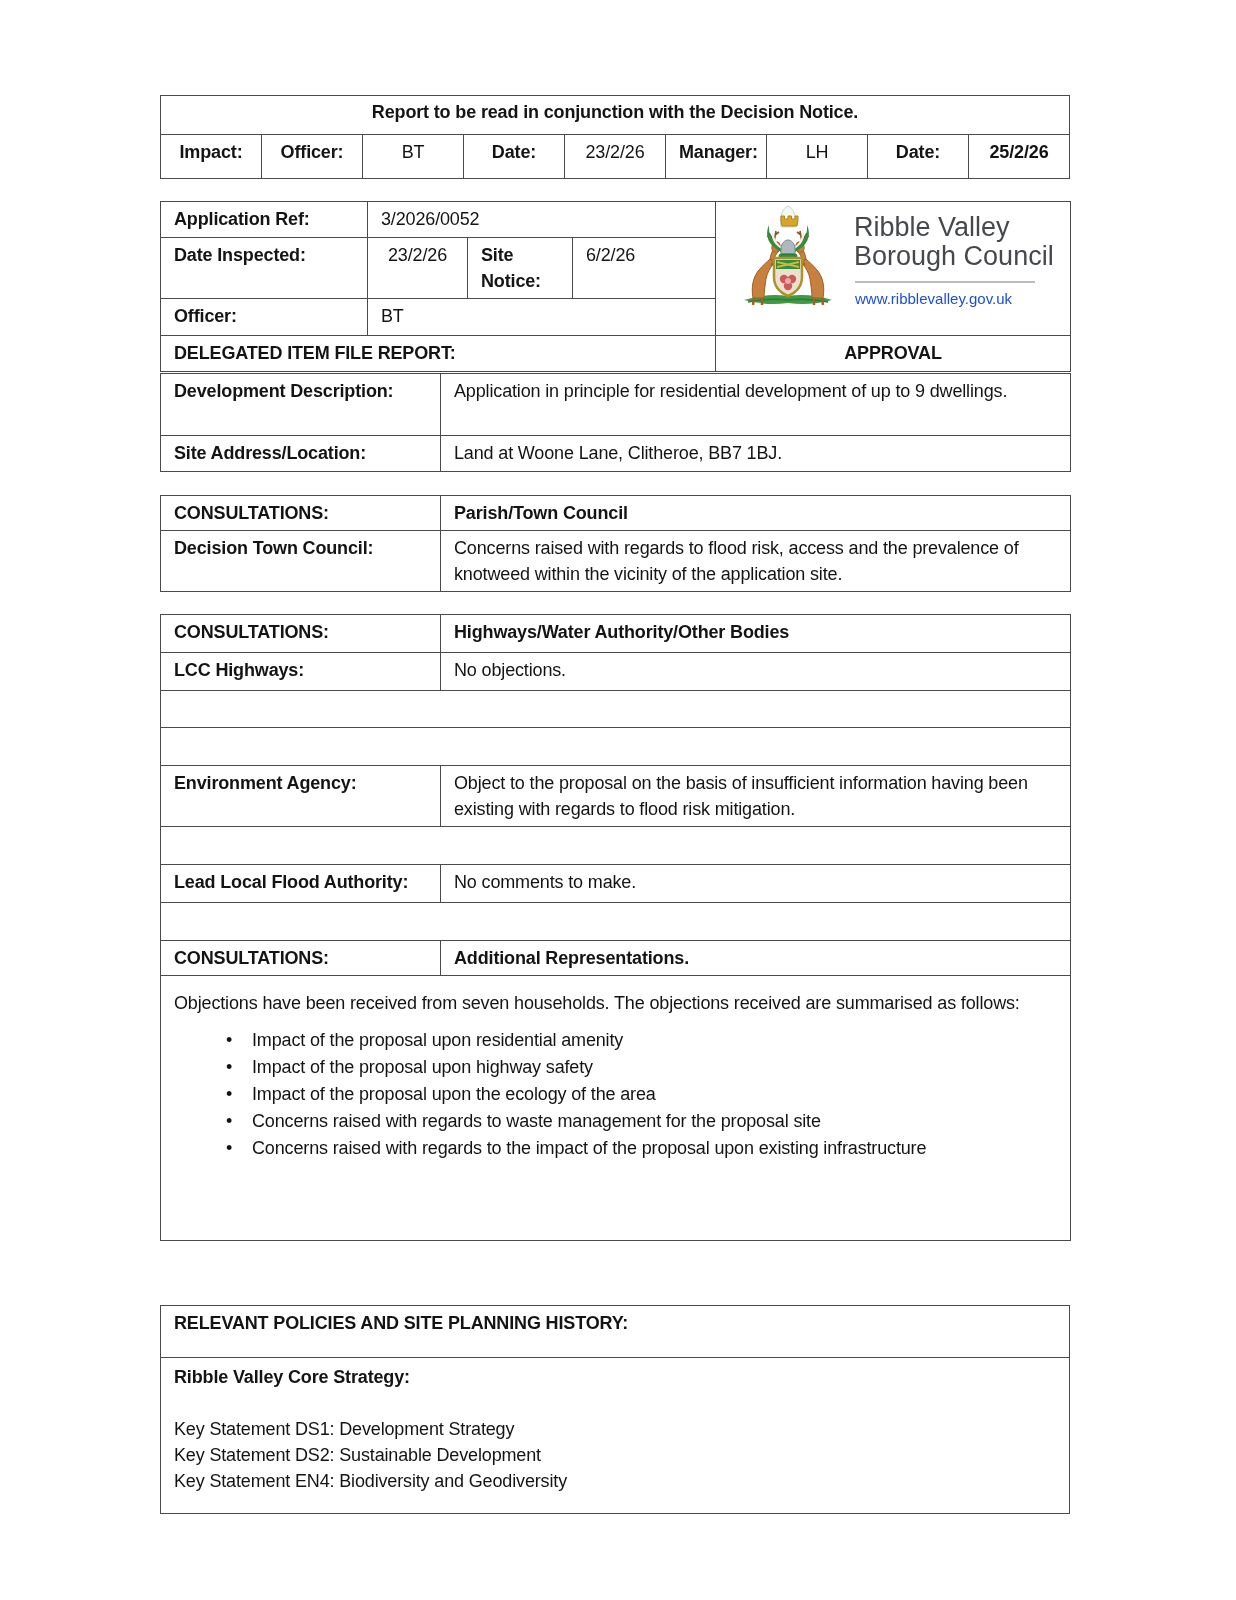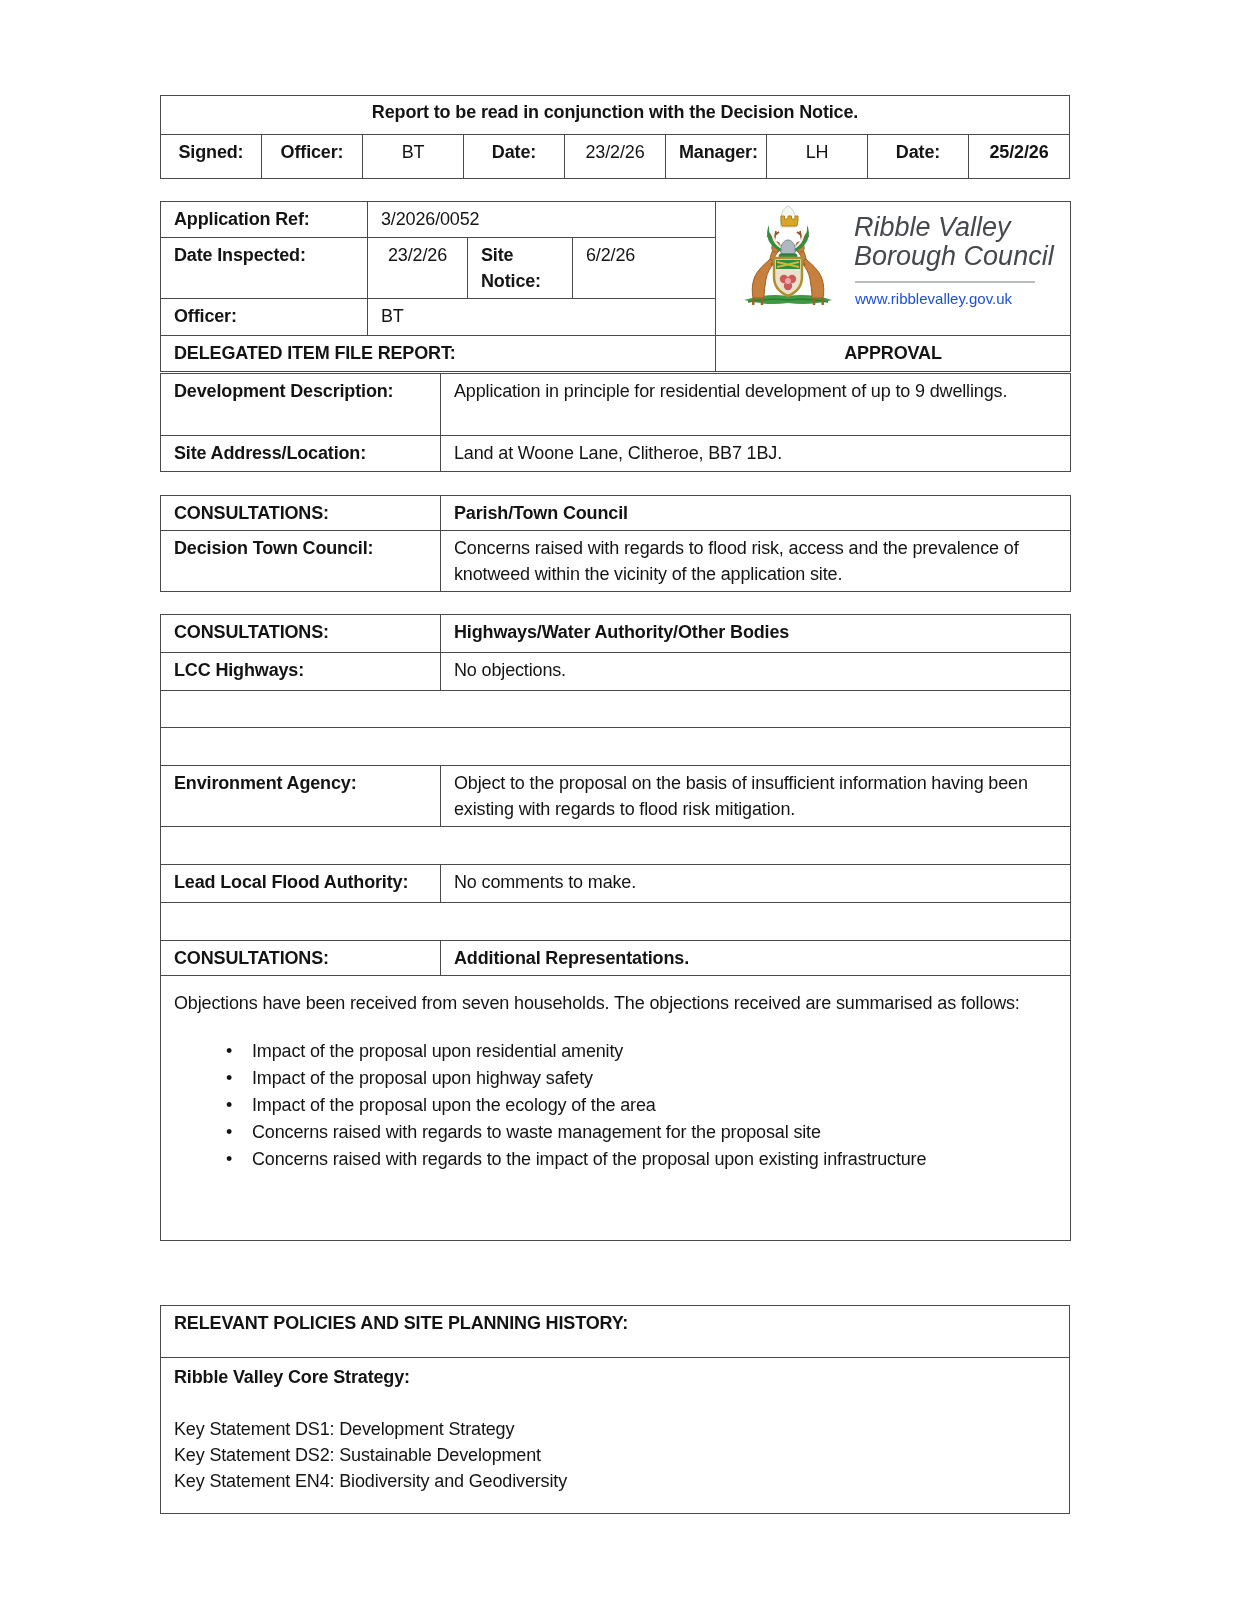--- a/index.html
+++ b/index.html
@@ -19,48 +19,48 @@
   .b{font-weight:bold;}
   .center{text-align:center;}
   td.empty{padding:0;}
   
   #notice-table{top:95px;}
   #notice-table tr:first-child td{height:33px;padding-top:3px;padding-bottom:2px;}
   #notice-table tr:last-child td{height:35px;}
   #app-table{top:201px;padding-left:16px;}
   #logo-cell{padding:0 !important;position:relative;}
   .crest{position:absolute;left:22px;top:1px;}
-  .logo-text{position:absolute;left:138px;top:11px;color:#45484c;font-size:27px;line-height:29px;letter-spacing:0;font-style:italic;}
+  .logo-text{position:absolute;left:138px;top:11px;color:#45484c;font-size:27px;line-height:29px;letter-spacing:0;}
   .logo-rule{position:absolute;left:139px;top:79px;width:180px;height:2px;background:#b9bcbe;}
   .logo-url{position:absolute;left:139px;top:84px;color:#1d4ed8;font-size:15px;letter-spacing:0;}
   #desc-table{top:373px;}
   #parish-table{top:495px;}
   #highways-table{top:614px;}
   #policies-table{top:1305px;}
   .block{padding:14px 13px 6px 13px !important;}
   .intro{max-width:852px;margin:0;}
-  .bullets{margin-top:22px;}
+  .bullets{margin-top:11px;}
   .bullet{position:relative;padding-left:78px;line-height:27px;}
   .bullet::before{content:"\2022";position:absolute;left:52px;top:0;font-size:18px;}
   .policy-body{padding-top:6px !important;}
   .policy-gap{height:26px;}
   .policy-line{line-height:26px;}
 </style>
 </head>
 <body>
 
 <div class="page">
 
   <table class="doc" id="notice-table">
     <tbody>
         <tr>
       <td colspan="9" class="b center">Report to be read in conjunction with the Decision Notice.</td>
     </tr>
     <tr>
-      <td class="b center">Signed:</td>
+      <td class="b center">Impact:</td>
       <td class="b center">Officer:</td>
       <td class="center">BT</td>
       <td class="b center">Date:</td>
       <td class="center">23/2/26</td>
       <td class="b center">Manager:</td>
       <td class="center">LH</td>
       <td class="b center">Date:</td>
       <td class="b center">25/2/26</td>
     </tr>
   </tbody>

